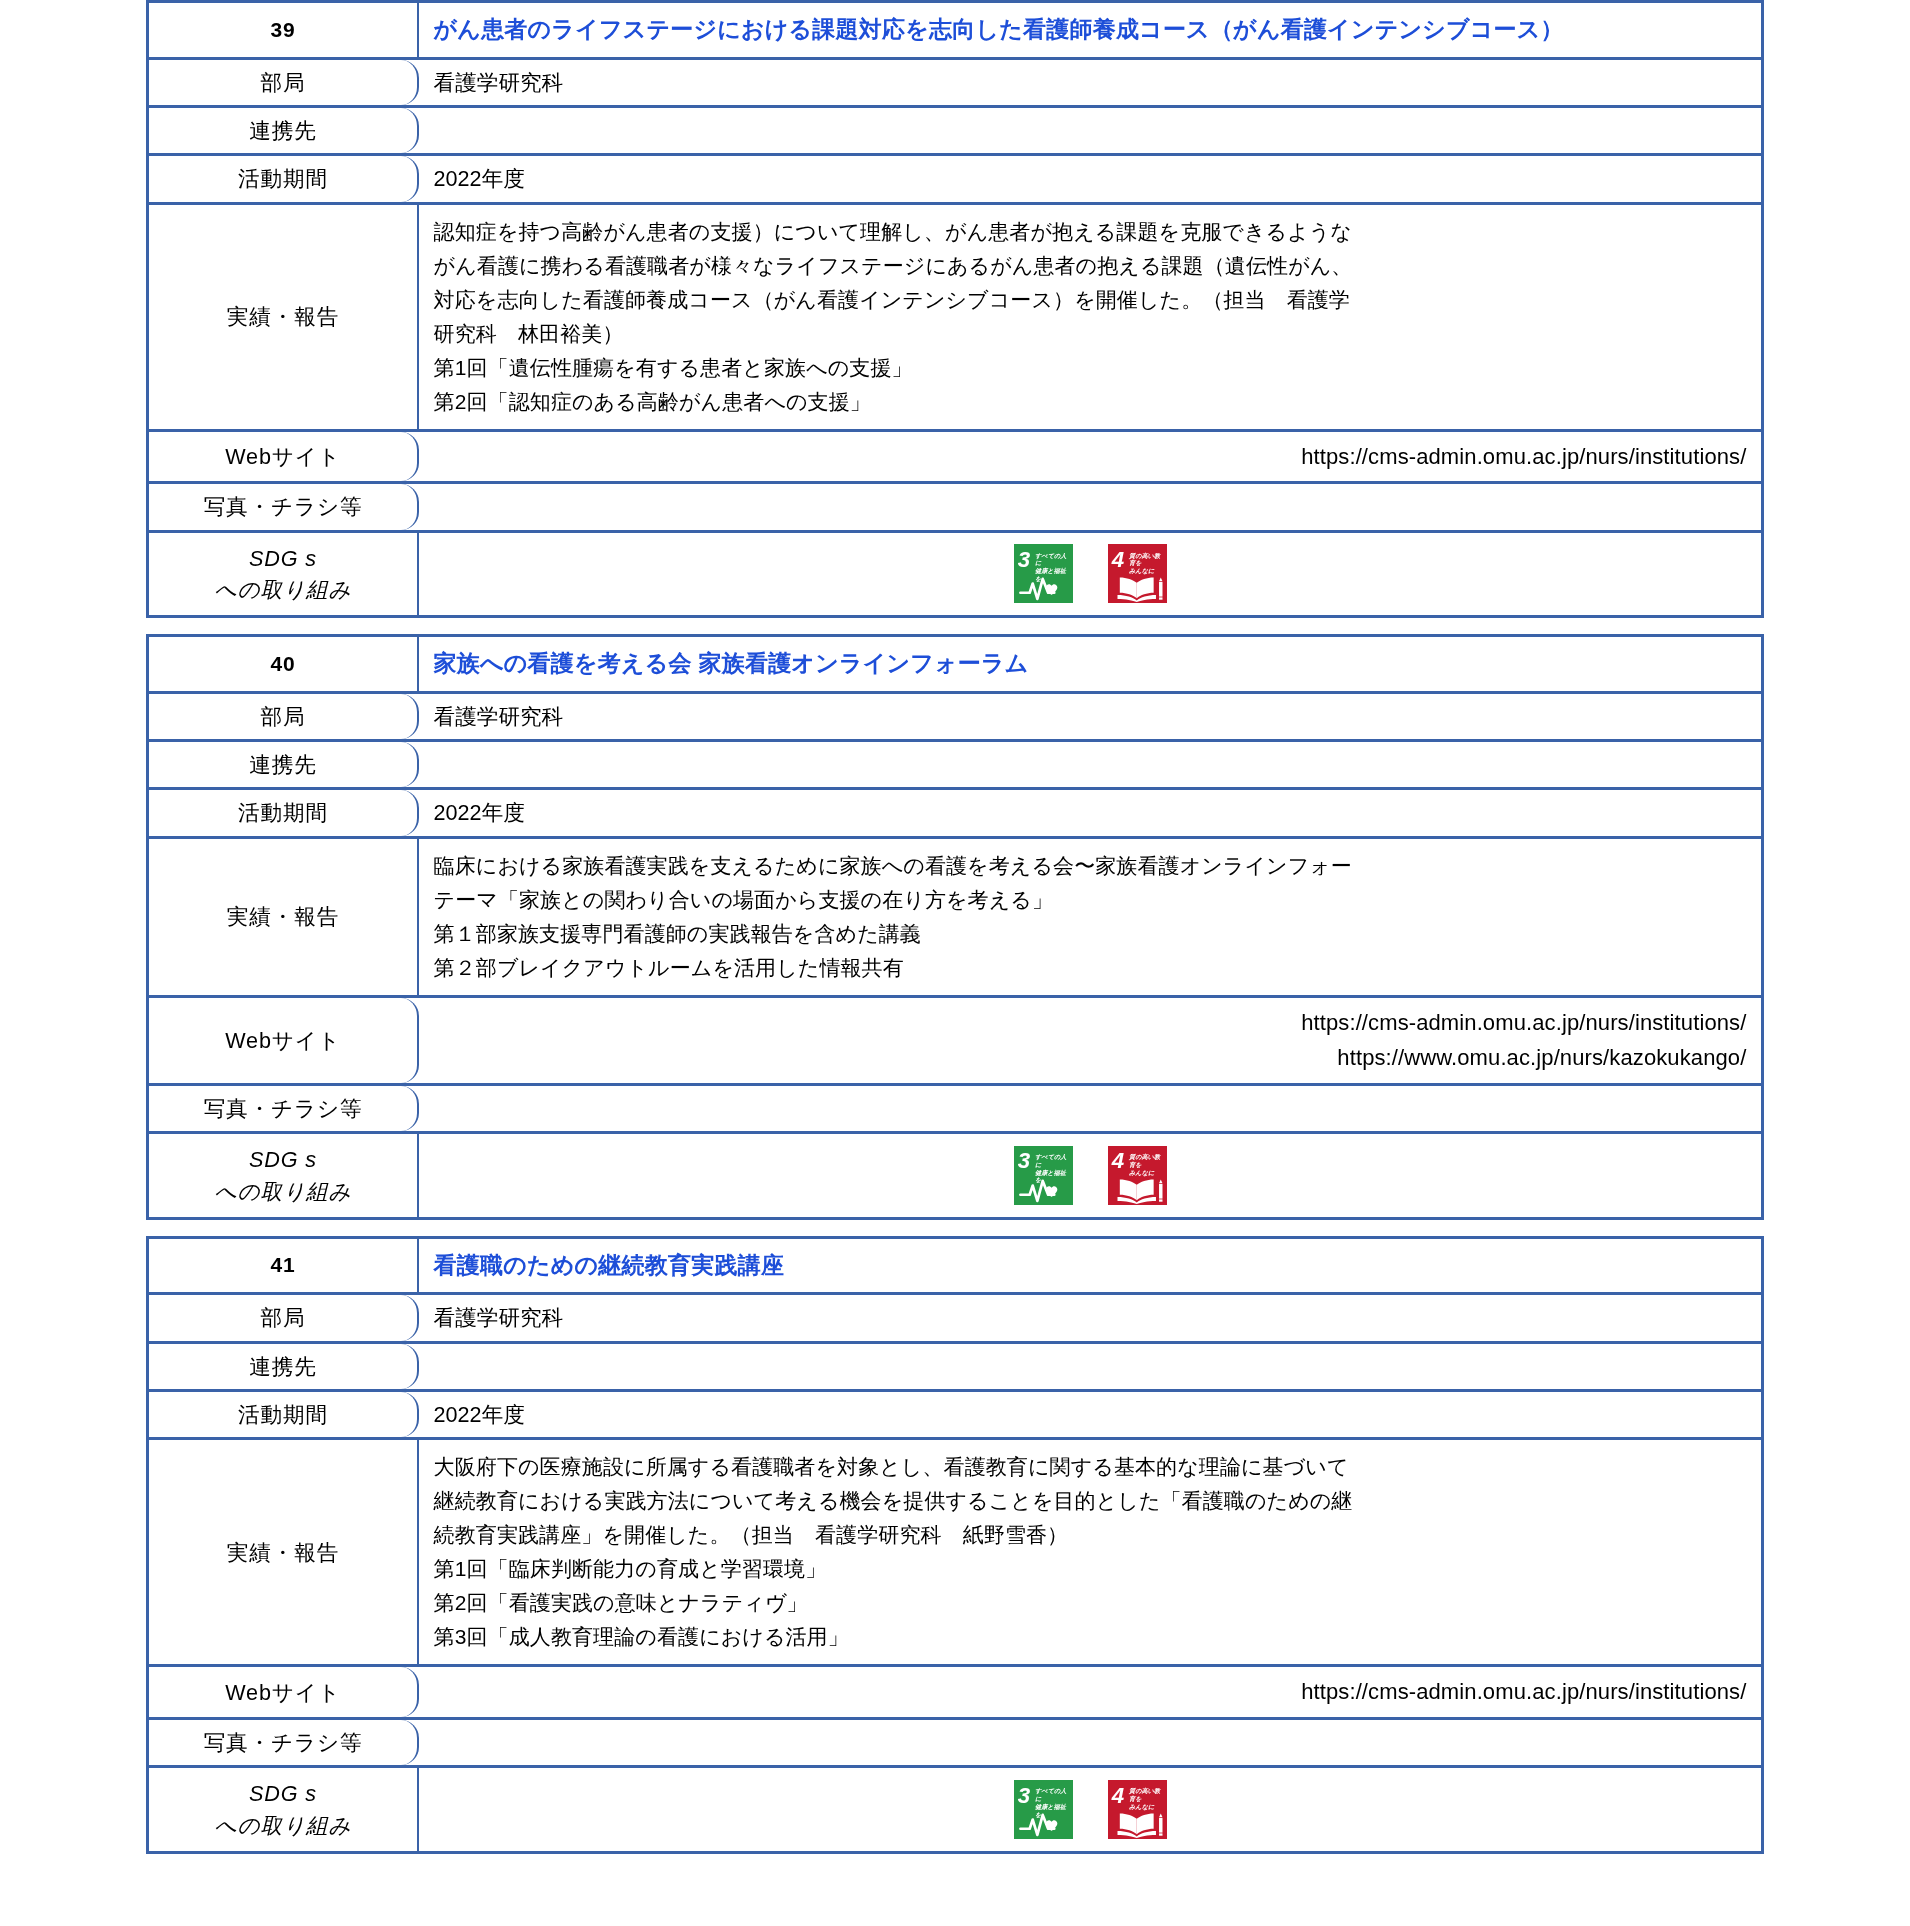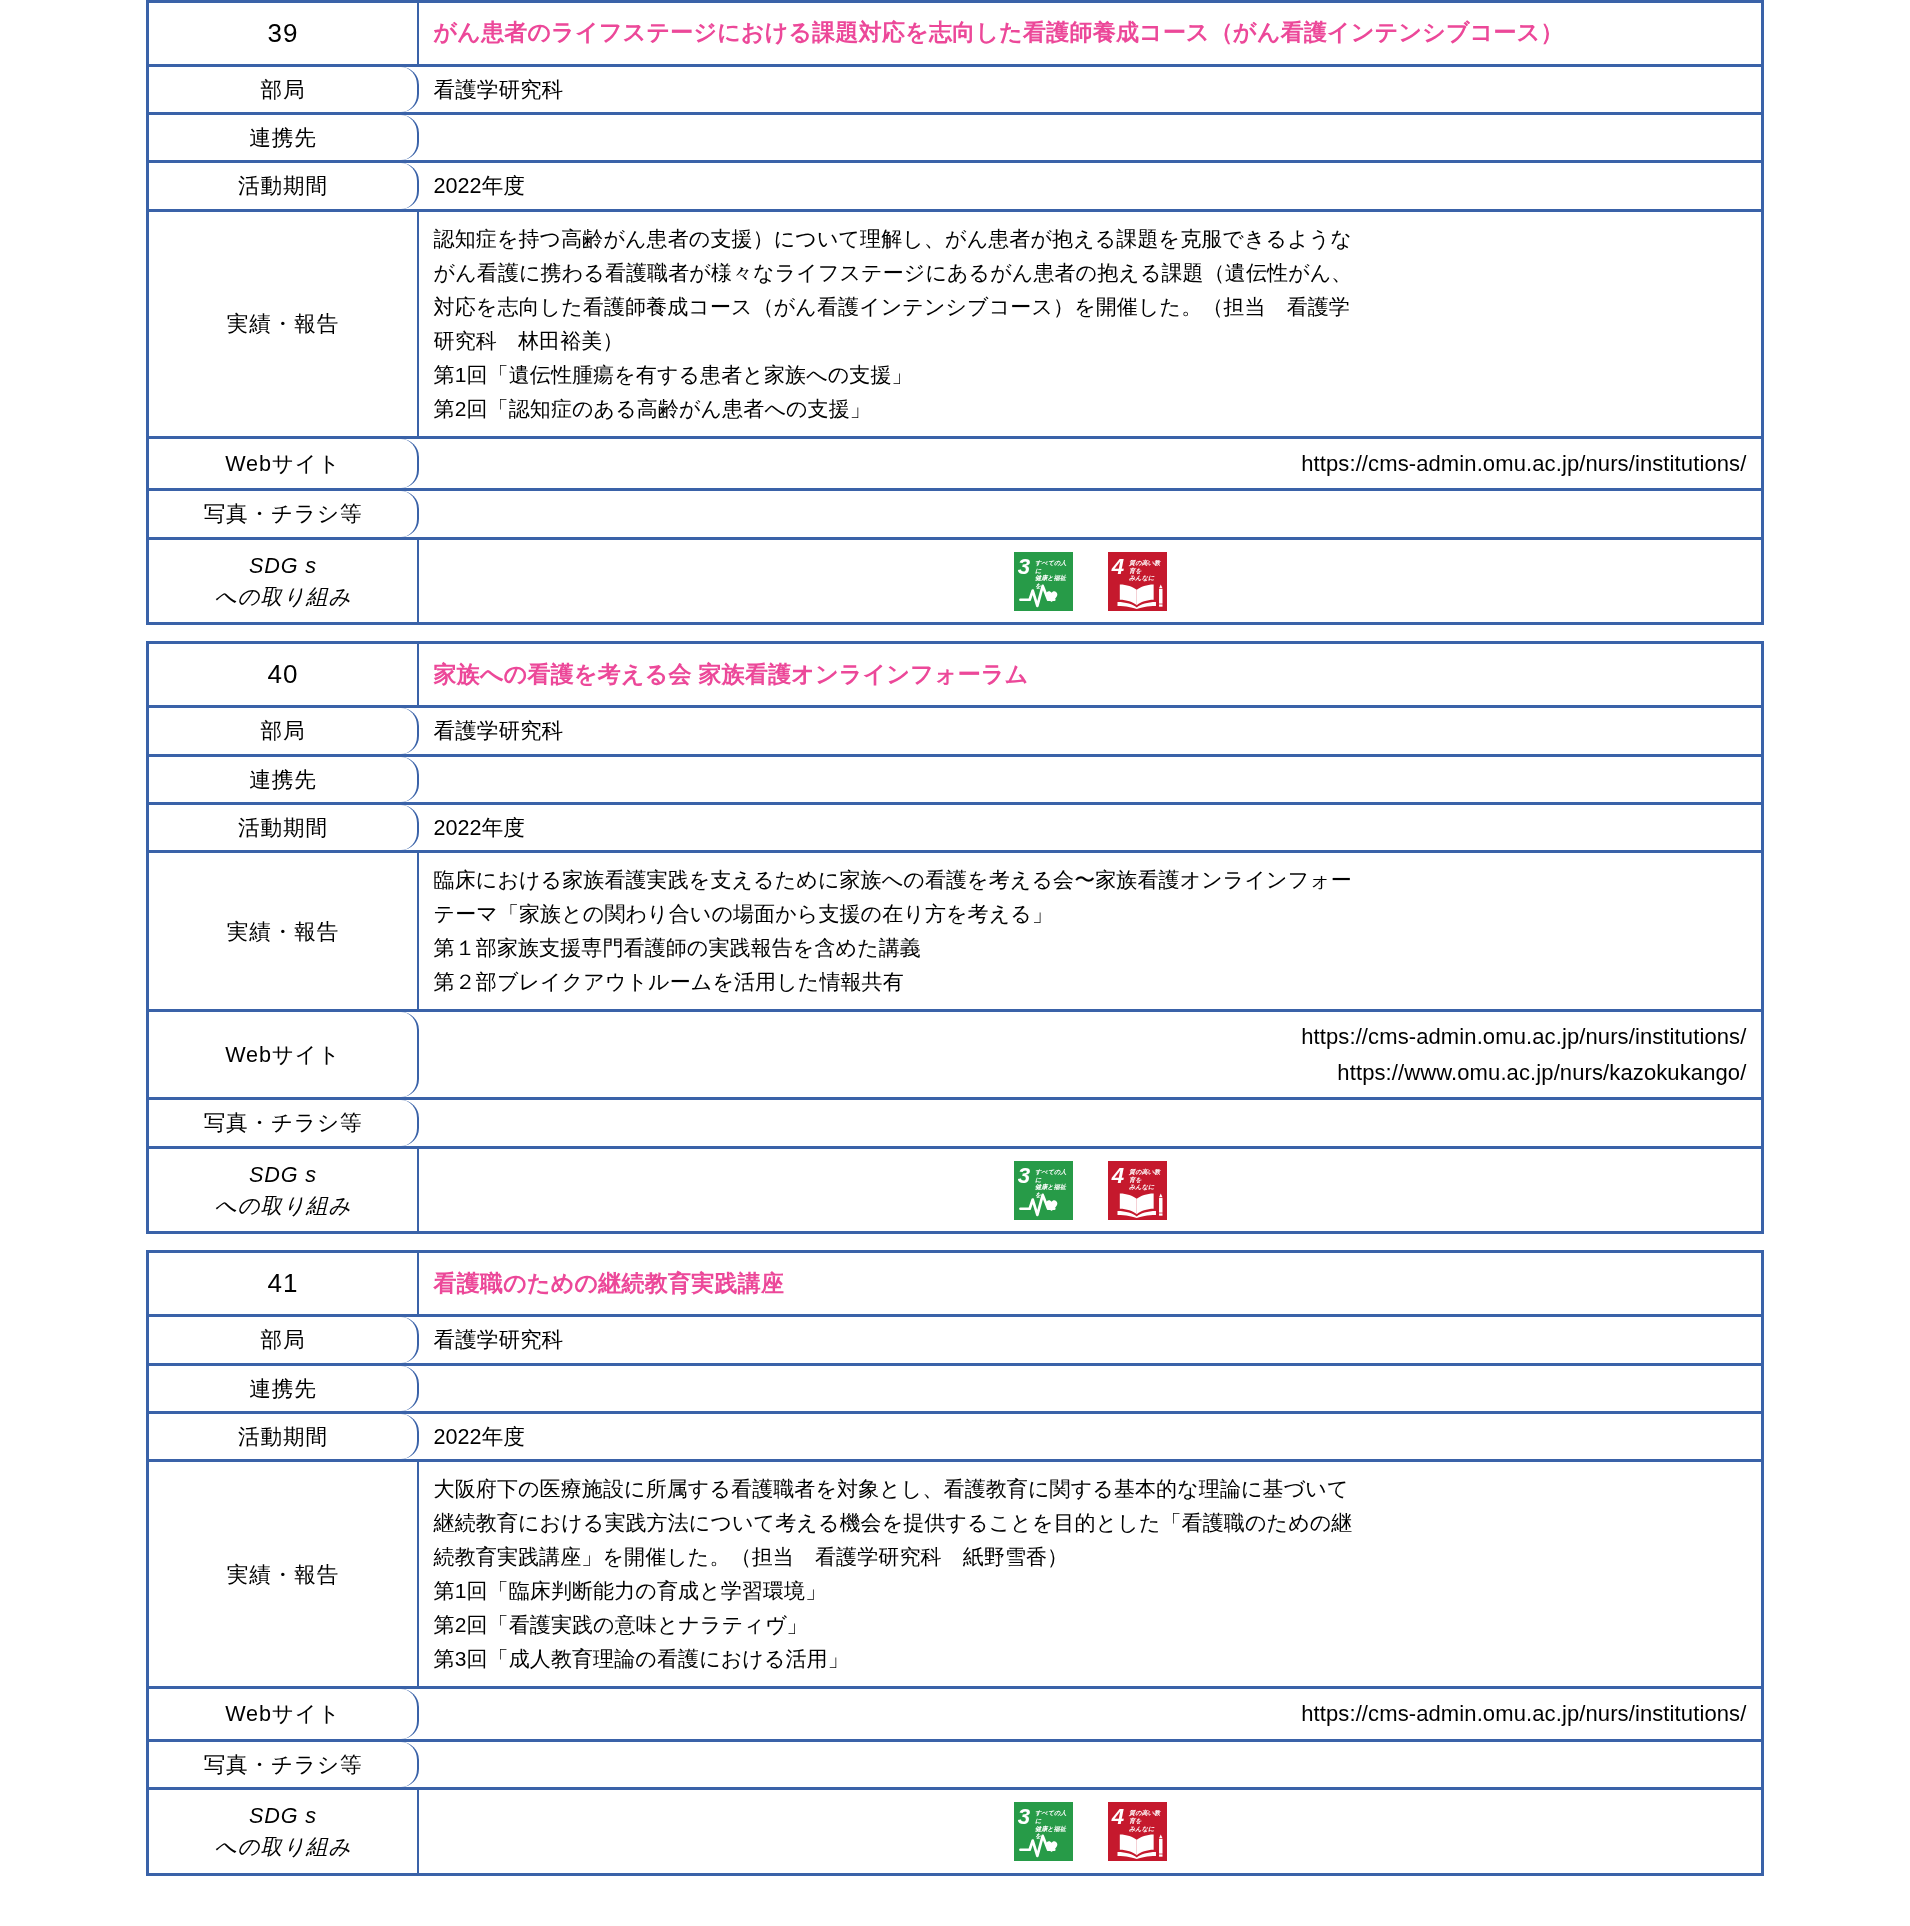--- a/index.html
+++ b/index.html
@@ -59,25 +59,26 @@
     flex-direction: column;
     justify-content: center;
     padding: 10px 14.6px;
     font-size: 21.6px;
     line-height: 1.45;
   }
 
   
   .row-head { border-bottom: 3.5px solid #3a62a8; }
   .row-head .cell-label {
-    font-size: 26px;
+    font-size: 21px;
     padding: 11.6px 3.9px;
+    font-weight: bold;
   }
   .title-text {
-    color: #ec4899;
+    color: #1d4ed8;
     font-weight: bold;
     font-size: 23px;
     letter-spacing: 0.01em;
     line-height: 1.3;
   }
 
   
   .row-compact .cell-label,
   .row-compact .cell-value { padding-top: 7px; padding-bottom: 7px; border-radius: 18px; }
 

